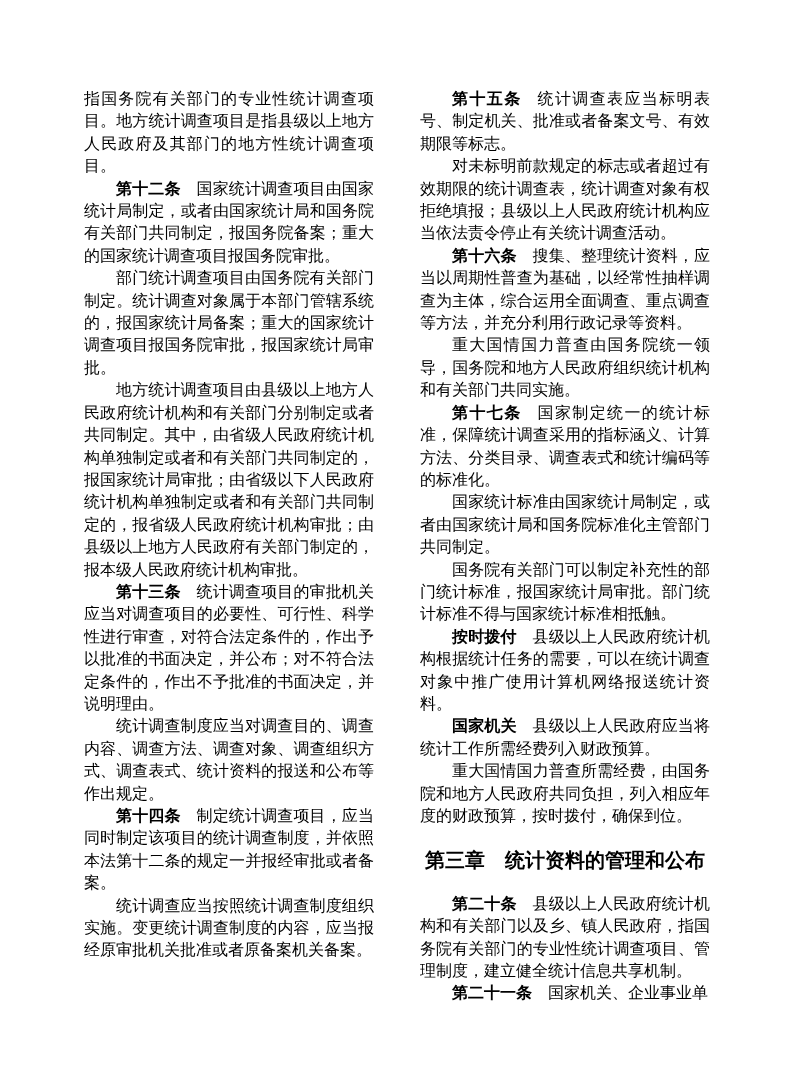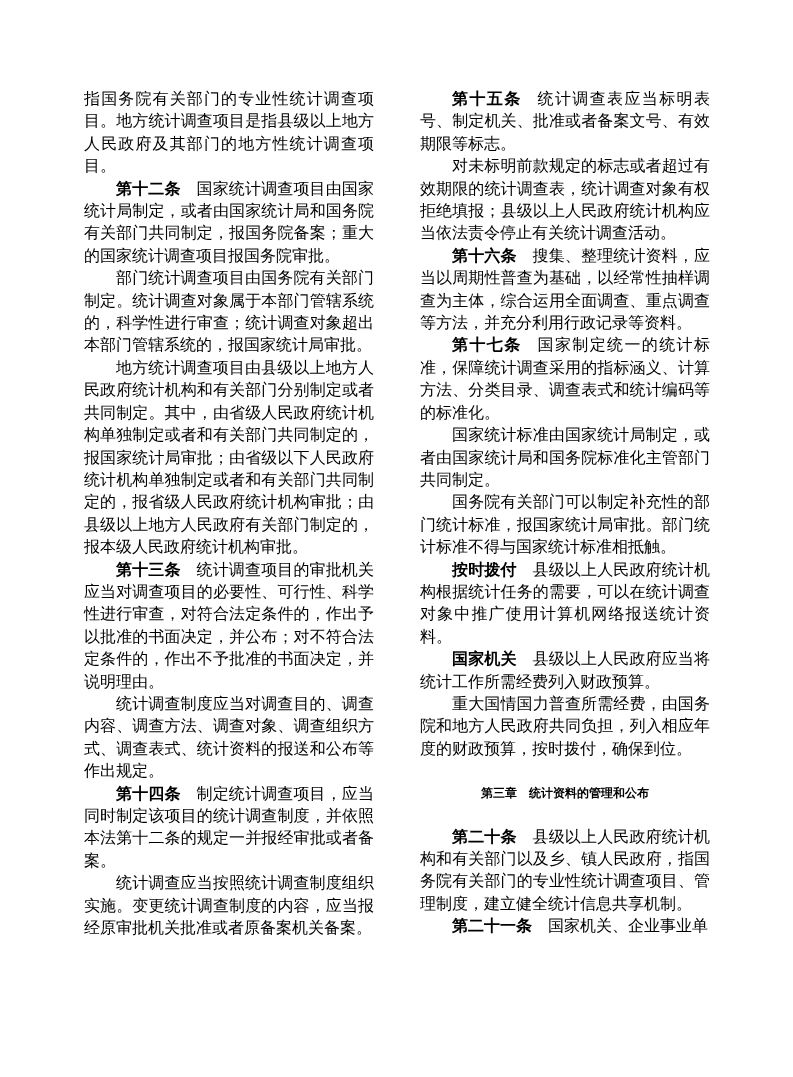--- a/index.html
+++ b/index.html
@@ -24,47 +24,48 @@
     width: 290px;
     font-size: 16px;
     line-height: 22.4px;
     text-align: justify;
     letter-spacing: 0;
   }
   p.para { text-indent: 2em; }
   p.para.flush { text-indent: 0; }
   .lead { font-weight: bold; margin-right: 1em; margin-top: 12px; }
   h2.chapter {
-    font-size: 12px;
+    font-size: 20px;
     font-weight: bold;
     text-align: center;
     text-indent: 0;
     margin: 22px 0 21px 0;
   }
 </style>
 </head>
 <body>
 
 <div class="page">
 
   <div class="col">
     <p class="para flush"><span>指国务院有关部门的专业性统计调查项目。地方统计调查项目是指县级以上地方人民政府及其部门的地方性统计调查项目。</span></p>
     <p class="para"><b class="lead">第十二条</b><span>国家统计调查项目由国家统计局制定，或者由国家统计局和国务院有关部门共同制定，报国务院备案；重大的国家统计调查项目报国务院审批。</span></p>
-    <p class="para"><span>部门统计调查项目由国务院有关部门制定。统计调查对象属于本部门管辖系统的，科学性进行审查；统计调查对象超出本部门管辖系统的，报国家统计局审批。</span></p>
+    <p class="para"><span>部门统计调查项目由国务院有关部门制定。统计调查对象属于本部门管辖系统的，报国家统计局备案；重大的国家统计调查项目报国务院审批，报国家统计局审批。</span></p>
     <p class="para"><span>地方统计调查项目由县级以上地方人民政府统计机构和有关部门分别制定或者共同制定。其中，由省级人民政府统计机构单独制定或者和有关部门共同制定的，报国家统计局审批；由省级以下人民政府统计机构单独制定或者和有关部门共同制定的，报省级人民政府统计机构审批；由县级以上地方人民政府有关部门制定的，报本级人民政府统计机构审批。</span></p>
     <p class="para"><b class="lead">第十三条</b><span>统计调查项目的审批机关应当对调查项目的必要性、可行性、科学性进行审查，对符合法定条件的，作出予以批准的书面决定，并公布；对不符合法定条件的，作出不予批准的书面决定，并说明理由。</span></p>
     <p class="para"><span>统计调查制度应当对调查目的、调查内容、调查方法、调查对象、调查组织方式、调查表式、统计资料的报送和公布等作出规定。</span></p>
     <p class="para"><b class="lead">第十四条</b><span>制定统计调查项目，应当同时制定该项目的统计调查制度，并依照本法第十二条的规定一并报经审批或者备案。</span></p>
     <p class="para"><span>统计调查应当按照统计调查制度组织实施。变更统计调查制度的内容，应当报经原审批机关批准或者原备案机关备案。</span></p>
   </div>
 
   <div class="col">
     <p class="para"><b class="lead">第十五条</b><span>统计调查表应当标明表号、制定机关、批准或者备案文号、有效期限等标志。</span></p>
     <p class="para"><span>对未标明前款规定的标志或者超过有效期限的统计调查表，统计调查对象有权拒绝填报；县级以上人民政府统计机构应当依法责令停止有关统计调查活动。</span></p>
     <p class="para"><b class="lead">第十六条</b><span>搜集、整理统计资料，应当以周期性普查为基础，以经常性抽样调查为主体，综合运用全面调查、重点调查等方法，并充分利用行政记录等资料。</span></p>
+    <p class="para"><span>重大国情国力普查由国务院统一领导，国务院和地方人民政府组织统计机构和有关部门共同实施。</span></p>
     <p class="para"><b class="lead">第十七条</b><span>国家制定统一的统计标准，保障统计调查采用的指标涵义、计算方法、分类目录、调查表式和统计编码等的标准化。</span></p>
     <p class="para"><span>国家统计标准由国家统计局制定，或者由国家统计局和国务院标准化主管部门共同制定。</span></p>
     <p class="para"><span>国务院有关部门可以制定补充性的部门统计标准，报国家统计局审批。部门统计标准不得与国家统计标准相抵触。</span></p>
     <p class="para"><b class="lead">按时拨付</b><span>县级以上人民政府统计机构根据统计任务的需要，可以在统计调查对象中推广使用计算机网络报送统计资料。</span></p>
     <p class="para"><b class="lead">国家机关</b><span>县级以上人民政府应当将统计工作所需经费列入财政预算。</span></p>
     <p class="para"><span>重大国情国力普查所需经费，由国务院和地方人民政府共同负担，列入相应年度的财政预算，按时拨付，确保到位。</span></p>
 
     <h2 class="chapter">第三章　统计资料的管理和公布</h2>
 
     <p class="para"><b class="lead">第二十条</b><span>县级以上人民政府统计机构和有关部门以及乡、镇人民政府，指国务院有关部门的专业性统计调查项目、管理制度，建立健全统计信息共享机制。</span></p>

